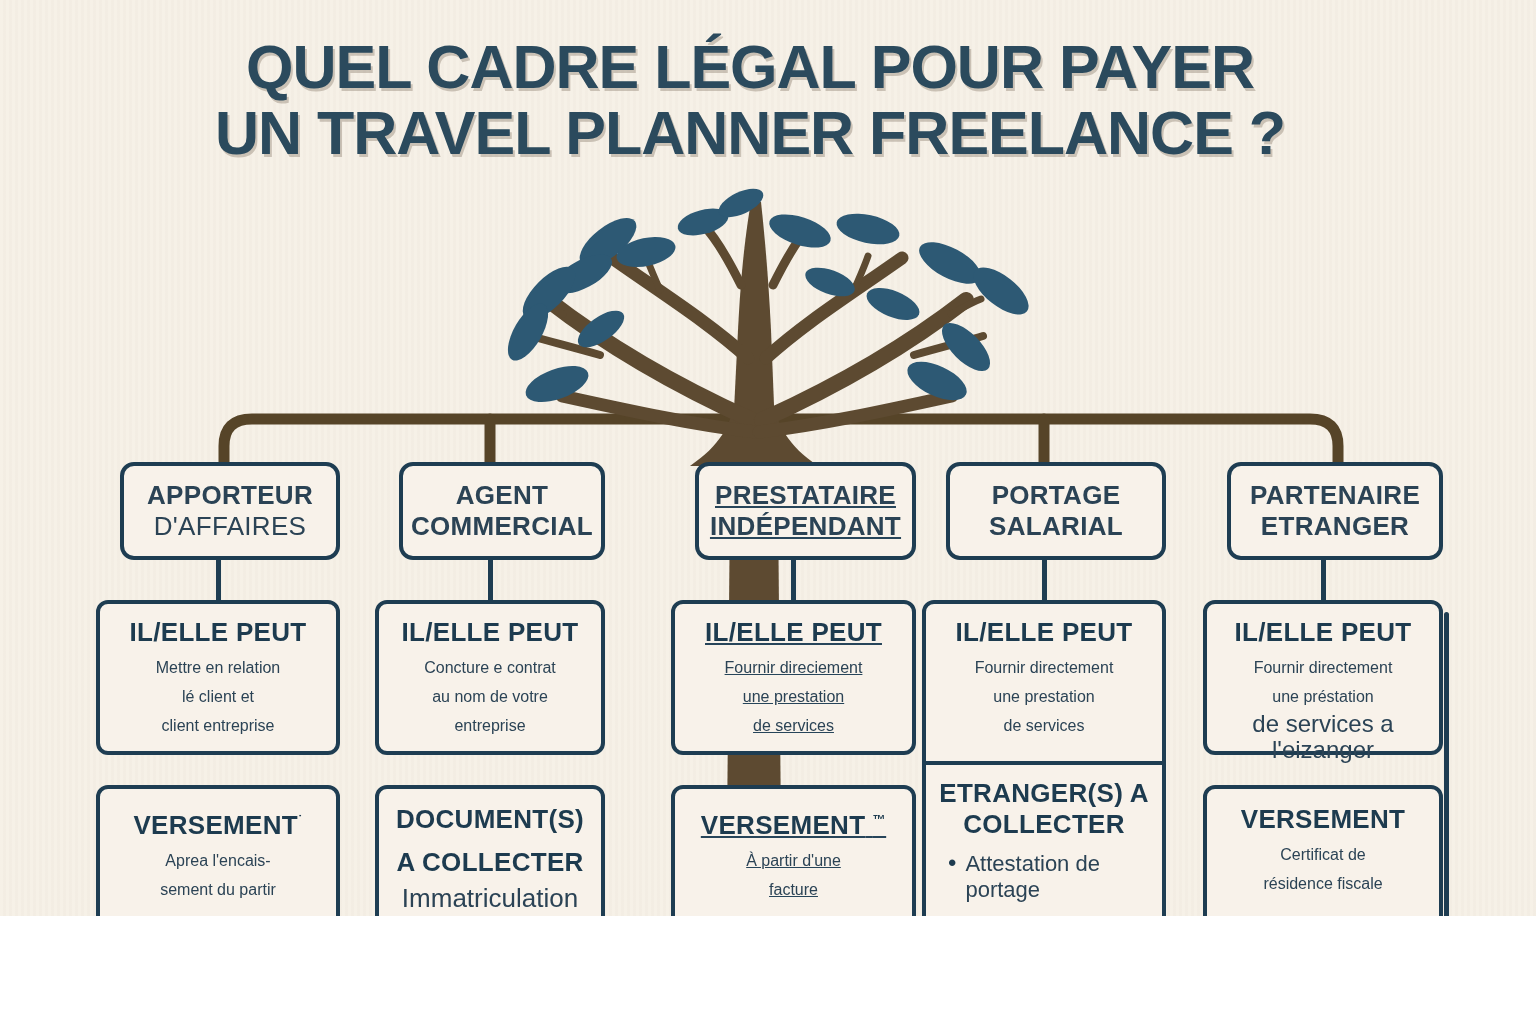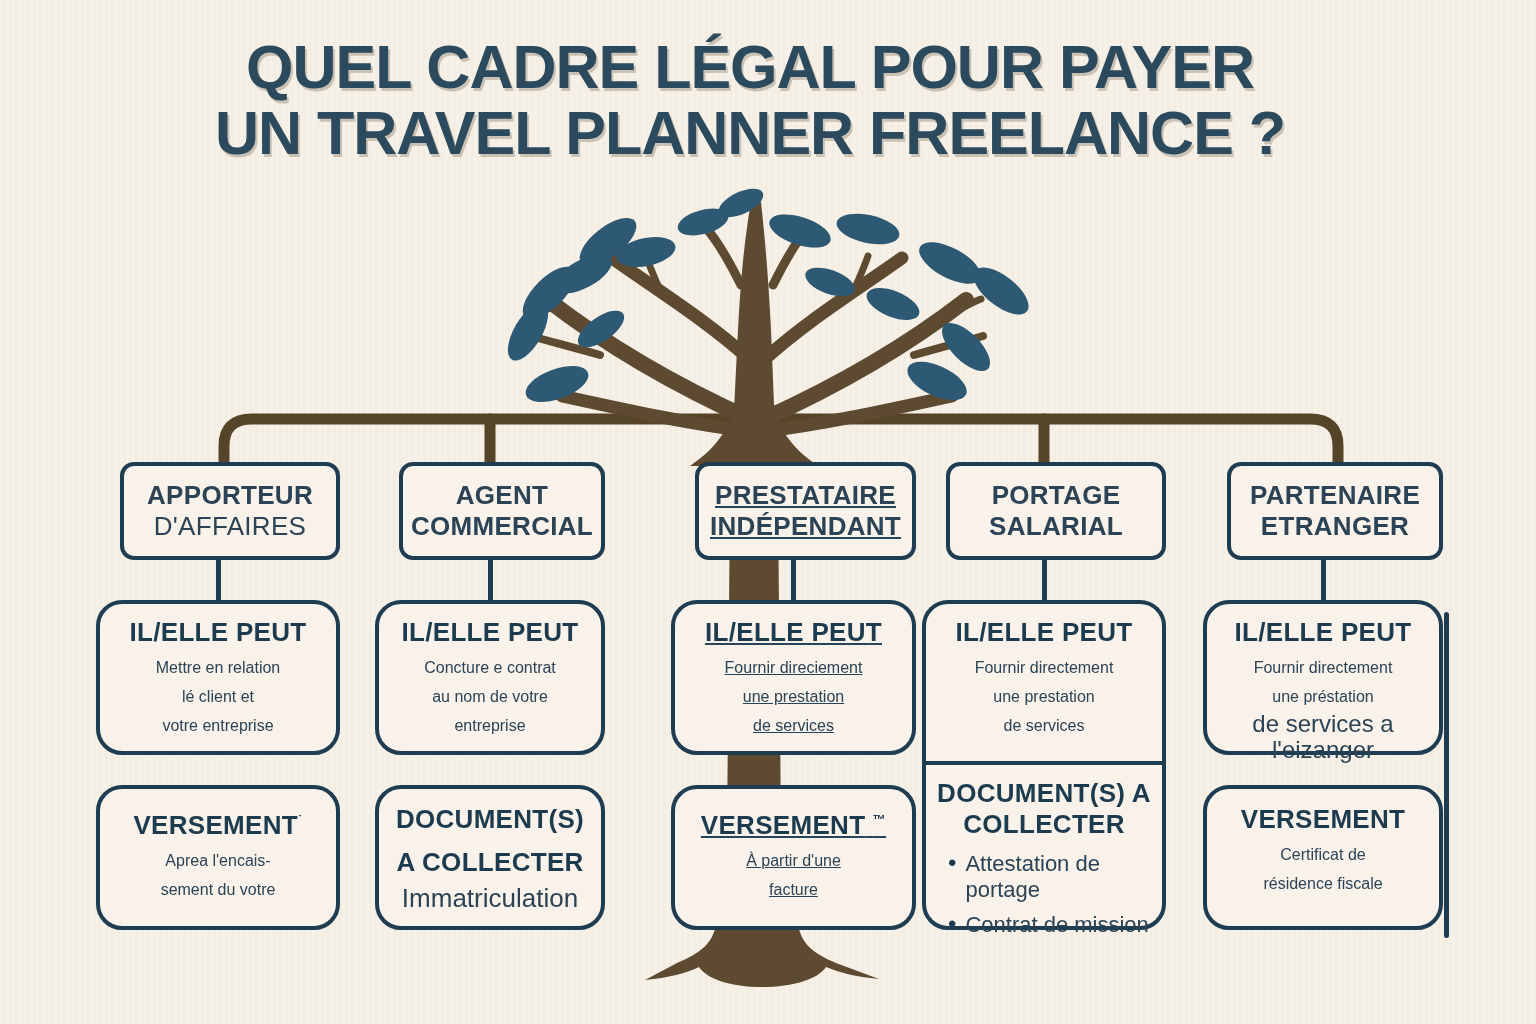--- a/index.html
+++ b/index.html
@@ -1,19 +1,19 @@
 <!DOCTYPE html>
 <html><head>
 <meta charset="utf-8">
 <style>
   html, body { margin: 0; padding: 0; }
   .stage {
     position: relative;
     width: 1536px;
-    height: 1024px;
+    height: 916px;
     background: #f6f0e6;
     overflow: hidden;
     font-family: "Liberation Sans", sans-serif;
     color: #27455a;
   }
   
   .stage::after {
     content: "";
     position: absolute; inset: 0;
     background: repeating-linear-gradient(90deg, rgba(255,255,255,0.05) 0 3px, rgba(0,0,0,0.01) 3px 6px);
@@ -32,21 +32,21 @@
     text-shadow: 2px 3px 0 rgba(92,76,58,0.28);
     z-index: 3;
   }
   svg.tree { position: absolute; left: 0; top: 0; z-index: 1; }
 
   .col { position: absolute; top: 462px; z-index: 2; }
   .box {
     box-sizing: border-box;
     background: #f8f2ea;
     border: 4px solid #1e3d52;
-    border-radius: 26px;
+    border-radius: 12px;
     text-align: center;
   }
   .hdr-box {
     height: 98px;
     border-radius: 14px;
     display: flex; align-items: center; justify-content: center;
     font-weight: 700;
     font-size: 28px;
     line-height: 32px;
     letter-spacing: 0.3px;
@@ -165,27 +165,27 @@
       <div>
         <span class="line big" style="font-weight:700">APPORTEUR</span>
         <span class="line big" style="font-weight:400">D'AFFAIRES</span>
       </div>
     </div>
     <div class="connector"></div>
     <div class="box can-box">
       <h3>IL/ELLE PEUT</h3>
       <span class="line">Mettre en relation</span>
       <span class="line">lé client et</span>
-      <span class="line">votre entreprise</span>
+      <span class="line">client entreprise</span>
     </div>
     <div class="gap"></div>
     <div class="box bot-box">
       <h3><span>VERSEMENT</span><span class="mark">˙</span></h3>
       <span class="line">Aprea l'encais-</span>
-      <span class="line">sement du votre</span>
+      <span class="line">sement du partir</span>
     </div>
   </div>
 
   <div class="col" style="left:375px; width:230px;">
     <div class="box hdr-box">
       <div>
         <span class="line big" style="font-weight:700">AGENT</span>
         <span class="line big" style="font-weight:700">COMMERCIAL</span>
       </div>
     </div>
@@ -235,21 +235,21 @@
     </div>
     <div class="connector"></div>
     <div class="box joined-box">
       <div class="sect1">
         <h3>IL/ELLE PEUT</h3>
         <span class="line">Fournir directement</span>
         <span class="line">une prestation</span>
         <span class="line">de services</span>
       </div>
       <div class="sect2">
-        <h3 style="margin-bottom:2px">DOCUMENT(S) A</h3>
+        <h3 style="margin-bottom:2px">ETRANGER(S) A</h3>
         <h3 style="margin-top:0">COLLECTER</h3>
         <div class="bullets">
           <div class="bullet-row">
             <span class="bullet-dot">•</span>
             <span class="bullet-text">Attestation de portage</span>
           </div>
           <div class="bullet-row">
             <span class="bullet-dot">•</span>
             <span class="bullet-text">Contrat de mission</span>
           </div>

